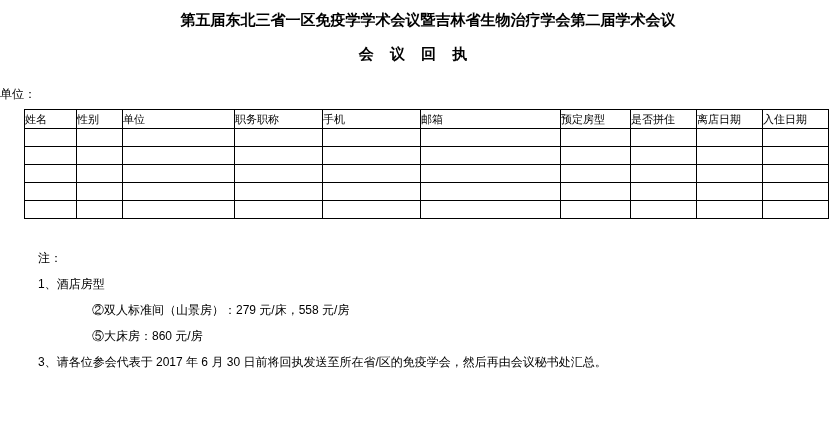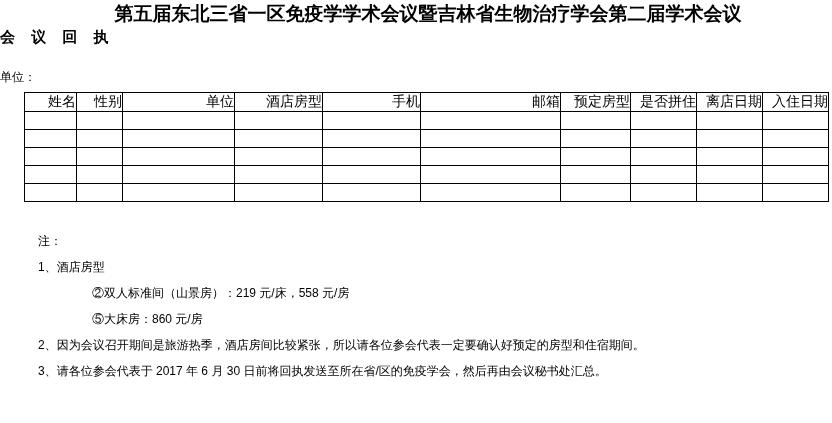--- a/index.html
+++ b/index.html
@@ -15,52 +15,53 @@
     overflow: hidden;
   }
   .page {
     position: relative;
     width: 832px;
     height: 423px;
     box-sizing: border-box;
   }
   .doc-title {
     text-align: center;
-    font-size: 19px;
+    font-size: 15px;
     font-weight: bold;
     letter-spacing: 0px;
-    margin-top: 4px;
+    margin-top: 10px;
     line-height: 20px;
     padding-left: 24px;
   }
   .doc-subtitle {
+    text-align: center;
     font-size: 15px;
     font-weight: bold;
     letter-spacing: 6px;
-    margin-top: 3px;
+    margin-top: 14px;
     line-height: 20px;
   }
   .unit-line {
     margin-top: 22px;
     font-size: 12px;
   }
   table.reg-table {
     margin-top: 6px;
     margin-left: 24px;
     border-collapse: collapse;
     width: 786px;
     table-layout: fixed;
   }
   table.reg-table th,
   table.reg-table td {
     border: 1px solid #000000;
     height: 17px;
-    font-size: 14px;
+    font-size: 11px;
     font-weight: normal;
-    text-align: right;
+    text-align: left;
     vertical-align: middle;
     padding: 0;
   }
   table.reg-table th {
     height: 18px;
   }
   .notes {
     margin-top: 26px;
     margin-left: 38px;
     font-size: 12px;
@@ -94,21 +95,21 @@
       <col style="width:70px">
       <col style="width:66px">
       <col style="width:66px">
       <col style="width:66px">
     </colgroup>
     <thead>
       <tr>
         <th>姓名</th>
         <th>性别</th>
         <th>单位</th>
-        <th>酒店房型</th>
+        <th>职务职称</th>
         <th>手机</th>
         <th>邮箱</th>
         <th>预定房型</th>
         <th>是否拼住</th>
         <th>离店日期</th>
         <th>入住日期</th>
       </tr>
     </thead>
     <tbody>
       <tr>
@@ -170,19 +171,18 @@
         <td></td>
         <td></td>
         <td></td>
       </tr>
     </tbody>
   </table>
 
   <div class="notes">
     <div class="note-line">注：</div>
     <div class="note-line">1、酒店房型</div>
-    <div class="note-line note-indent-2">②双人标准间（山景房）：219 元/床，558 元/房</div>
+    <div class="note-line note-indent-2">②双人标准间（山景房）：279 元/床，558 元/房</div>
     <div class="note-line note-indent-2">⑤大床房：860 元/房</div>
-    <div class="note-line">2、因为会议召开期间是旅游热季，酒店房间比较紧张，所以请各位参会代表一定要确认好预定的房型和住宿期间。</div>
     <div class="note-line">3、请各位参会代表于 2017 年 6 月 30 日前将回执发送至所在省/区的免疫学会，然后再由会议秘书处汇总。</div>
   </div>
 
 </div>
 
 </body></html>

